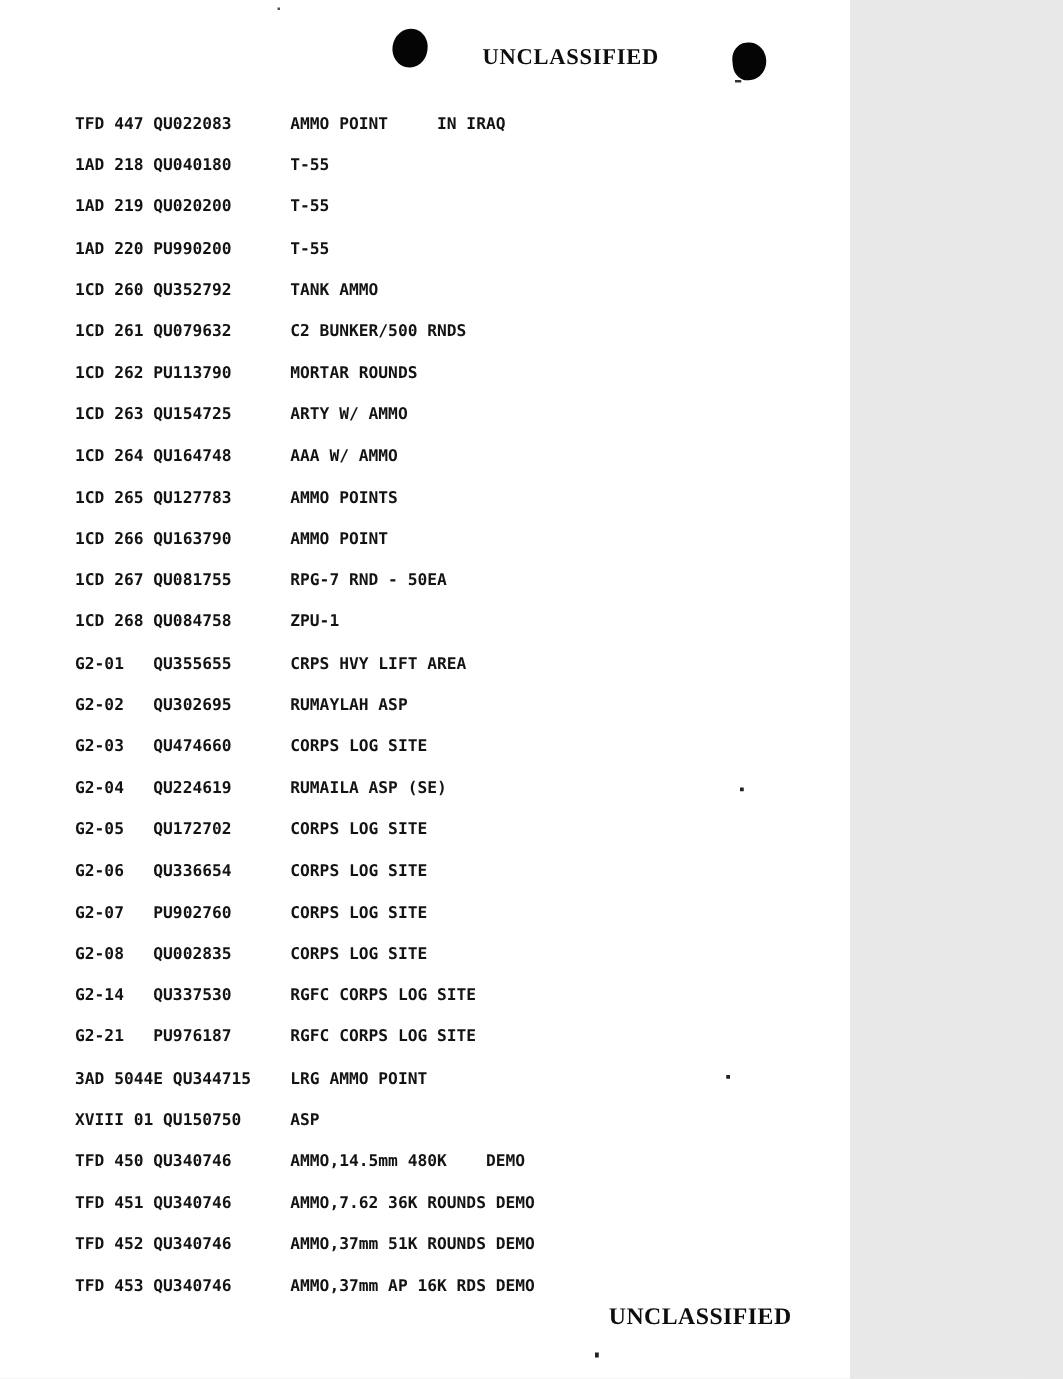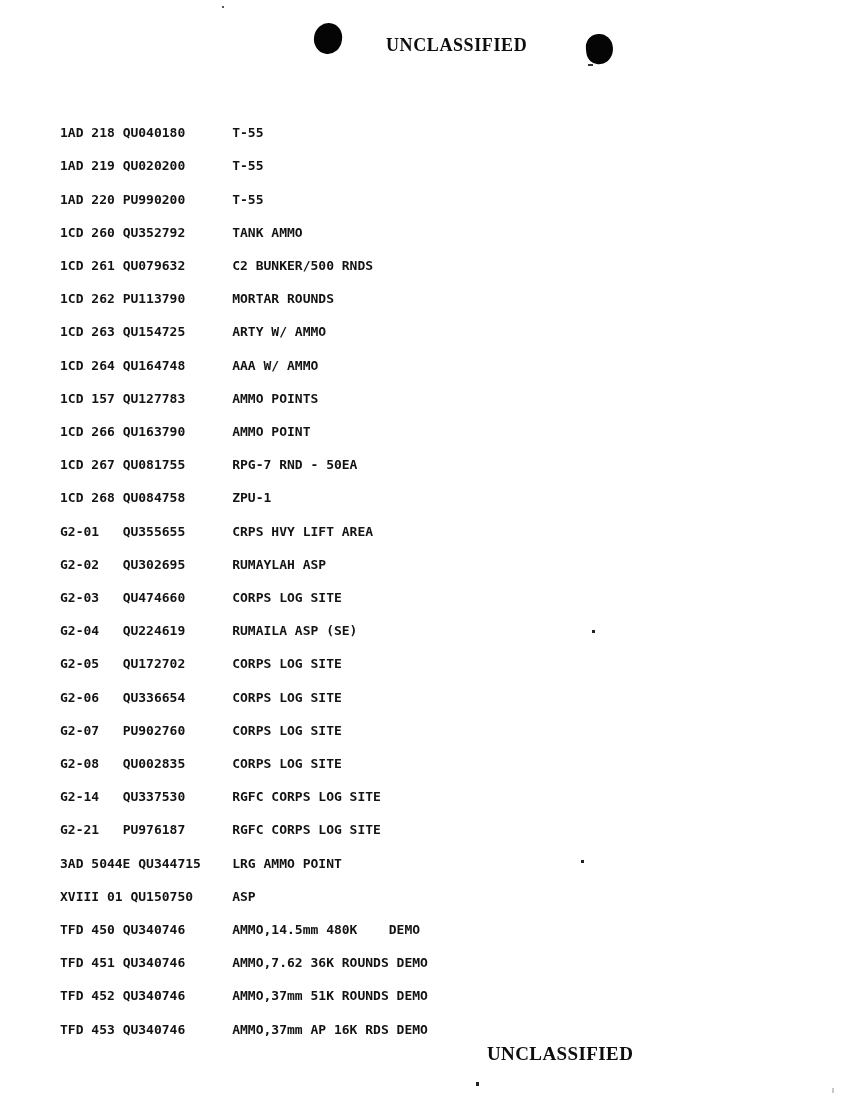--- a/index.html
+++ b/index.html
@@ -1,18 +1,18 @@
 <!DOCTYPE html>
 <html><head>
 <meta charset="utf-8">
 <style>
   html, body { margin: 0; padding: 0; background: #e8e8e8; }
   .page {
     position: relative;
-    width: 850px;
+    width: 680px;
     height: 1103px;
     background: #ffffff;
     overflow: hidden;
     font-family: "DejaVu Sans Mono", monospace;
   }
   .classification {
     position: absolute;
     font-family: "Liberation Serif", serif;
     font-weight: 700;
     color: #0d0d0d;
@@ -49,29 +49,30 @@
 </head>
 <body>
 
 <div class="page">
 
   <span class="ink-dot large-1"></span>
   <span class="classification top">UNCLASSIFIED</span>
   <span class="ink-dot large-2"></span>
 
   <div class="table-rows" id="rows">
+      <div class="table-row" style="top: 93px;"><span>TFD 447 </span><span>QU022083</span><span>      AMMO POINT</span><span>     IN IRAQ</span></div>
       <div class="table-row" style="top: 126px;"><span>1AD 218 </span><span>QU040180</span><span>      T-55</span></div>
       <div class="table-row" style="top: 159px;"><span>1AD 219 </span><span>QU020200</span><span>      T-55</span></div>
       <div class="table-row" style="top: 193px;"><span>1AD 220 </span><span>PU990200</span><span>      T-55</span></div>
       <div class="table-row" style="top: 226px;"><span>1CD 260 </span><span>QU352792</span><span>      TANK AMMO</span></div>
       <div class="table-row" style="top: 259px;"><span>1CD 261 </span><span>QU079632</span><span>      C2 BUNKER/500 RNDS</span></div>
       <div class="table-row" style="top: 292px;"><span>1CD 262 </span><span>PU113790</span><span>      MORTAR ROUNDS</span></div>
       <div class="table-row" style="top: 325px;"><span>1CD 263 </span><span>QU154725</span><span>      ARTY W/ AMMO</span></div>
       <div class="table-row" style="top: 359px;"><span>1CD 264 </span><span>QU164748</span><span>      AAA W/ AMMO</span></div>
-      <div class="table-row" style="top: 392px;"><span>1CD 157 </span><span>QU127783</span><span>      AMMO POINTS</span></div>
+      <div class="table-row" style="top: 392px;"><span>1CD 265 </span><span>QU127783</span><span>      AMMO POINTS</span></div>
       <div class="table-row" style="top: 425px;"><span>1CD 266 </span><span>QU163790</span><span>      AMMO POINT</span></div>
       <div class="table-row" style="top: 458px;"><span>1CD 267 </span><span>QU081755</span><span>      RPG-7 RND - 50EA</span></div>
       <div class="table-row" style="top: 491px;"><span>1CD 268 </span><span>QU084758</span><span>      ZPU-1</span></div>
       <div class="table-row" style="top: 525px;"><span>G2-01   </span><span>QU355655</span><span>      CRPS HVY LIFT AREA</span></div>
       <div class="table-row" style="top: 558px;"><span>G2-02   </span><span>QU302695</span><span>      RUMAYLAH ASP</span></div>
       <div class="table-row" style="top: 591px; text-align: center;"><span>G2-03   </span><span>QU474660</span><span>      CORPS LOG SITE</span></div>
       <div class="table-row" style="top: 624px; text-align: center;"><span>G2-04   </span><span>QU224619</span><span>      RUMAILA ASP (SE)</span></div>
       <div class="table-row" style="top: 657px;"><span>G2-05   </span><span>QU172702</span><span>      CORPS LOG SITE</span></div>
       <div class="table-row" style="top: 691px;"><span>G2-06   </span><span>QU336654</span><span>      CORPS LOG SITE</span></div>
       <div class="table-row" style="top: 724px;"><span>G2-07   </span><span>PU902760</span><span>      CORPS LOG SITE</span></div>

